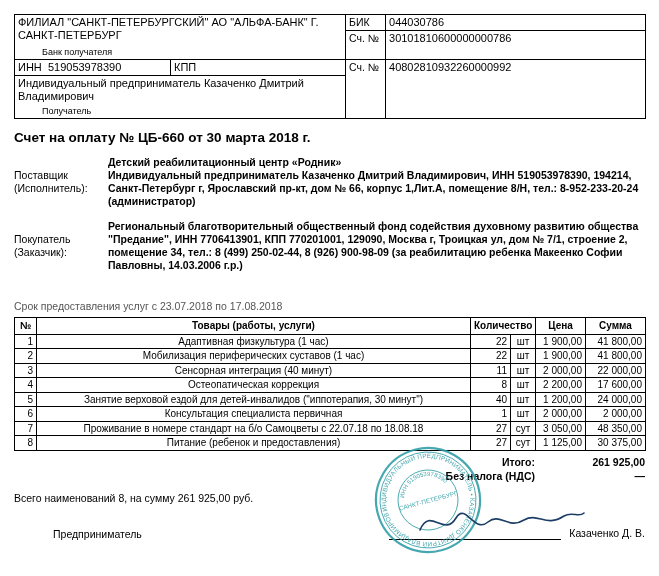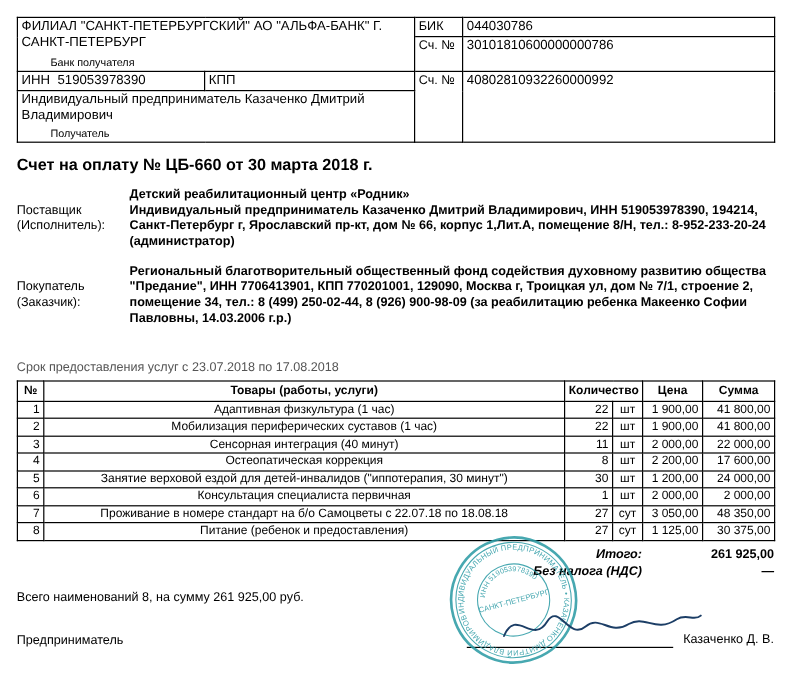--- a/index.html
+++ b/index.html
@@ -41,30 +41,30 @@
   .c-num  { text-align: right; }
   .c-name { text-align: center; overflow: hidden; white-space: nowrap; }
   .c-qty  { text-align: right; }
   .c-unit { text-align: center; }
   .c-price{ text-align: right; }
   .c-sum  { text-align: right; }
 
   
   .totals { margin-top: 4px; font-size: 10.5px; }
   .totals-row { display: flex; justify-content: flex-end; line-height: 1.35; }
-  .t-label { font-weight: bold; text-align: right; font-style: italic; }
+  .t-label { font-weight: bold; text-align: right; }
   .t-value { width: 110px; text-align: right; font-weight: bold; }
 
   
   .summary { margin-top: 9px; font-size: 10.5px; }
   .amount-words { margin-top: 3px; font-size: 10.5px; font-weight: bold; }
 
   .sign-section { position: relative; margin-top: 20px; height: 22px; }
   .sign-row { display: flex; align-items: flex-end; font-size: 10.5px; height: 16px; }
-  .sign-label { flex: 0 0 auto; }
+  .sign-label { flex: 0 0 auto; margin-left: 39px; }
   .sign-line { display: inline-block; width: 172px; margin-left: auto; margin-right: 8px; border-bottom: 1px solid #000; height: 12px; }
   .sign-name { flex: 0 0 auto; padding-bottom: 1px; }
 
   .stamp { position: absolute; left: 358px; top: -80px; width: 112px; height: 112px; pointer-events: none; }
   .signature-svg { position: absolute; left: 400px; top: -26px; width: 175px; height: 48px; pointer-events: none; }
 </style>
 </head>
 <body>
 
 <div class="page">
@@ -176,21 +176,21 @@
           <td class="c-num">4</td>
           <td class="c-name">Остеопатическая коррекция</td>
           <td class="c-qty">8</td>
           <td class="c-unit">шт</td>
           <td class="c-price">2 200,00</td>
           <td class="c-sum">17 600,00</td>
         </tr>
           <tr style="">
           <td class="c-num">5</td>
           <td class="c-name">Занятие верховой ездой для детей-инвалидов ("иппотерапия, 30 минут")</td>
-          <td class="c-qty">30</td>
+          <td class="c-qty">40</td>
           <td class="c-unit">шт</td>
           <td class="c-price">1 200,00</td>
           <td class="c-sum">24 000,00</td>
         </tr>
           <tr style="">
           <td class="c-num">6</td>
           <td class="c-name">Консультация специалиста первичная</td>
           <td class="c-qty">1</td>
           <td class="c-unit">шт</td>
           <td class="c-price">2 000,00</td>

